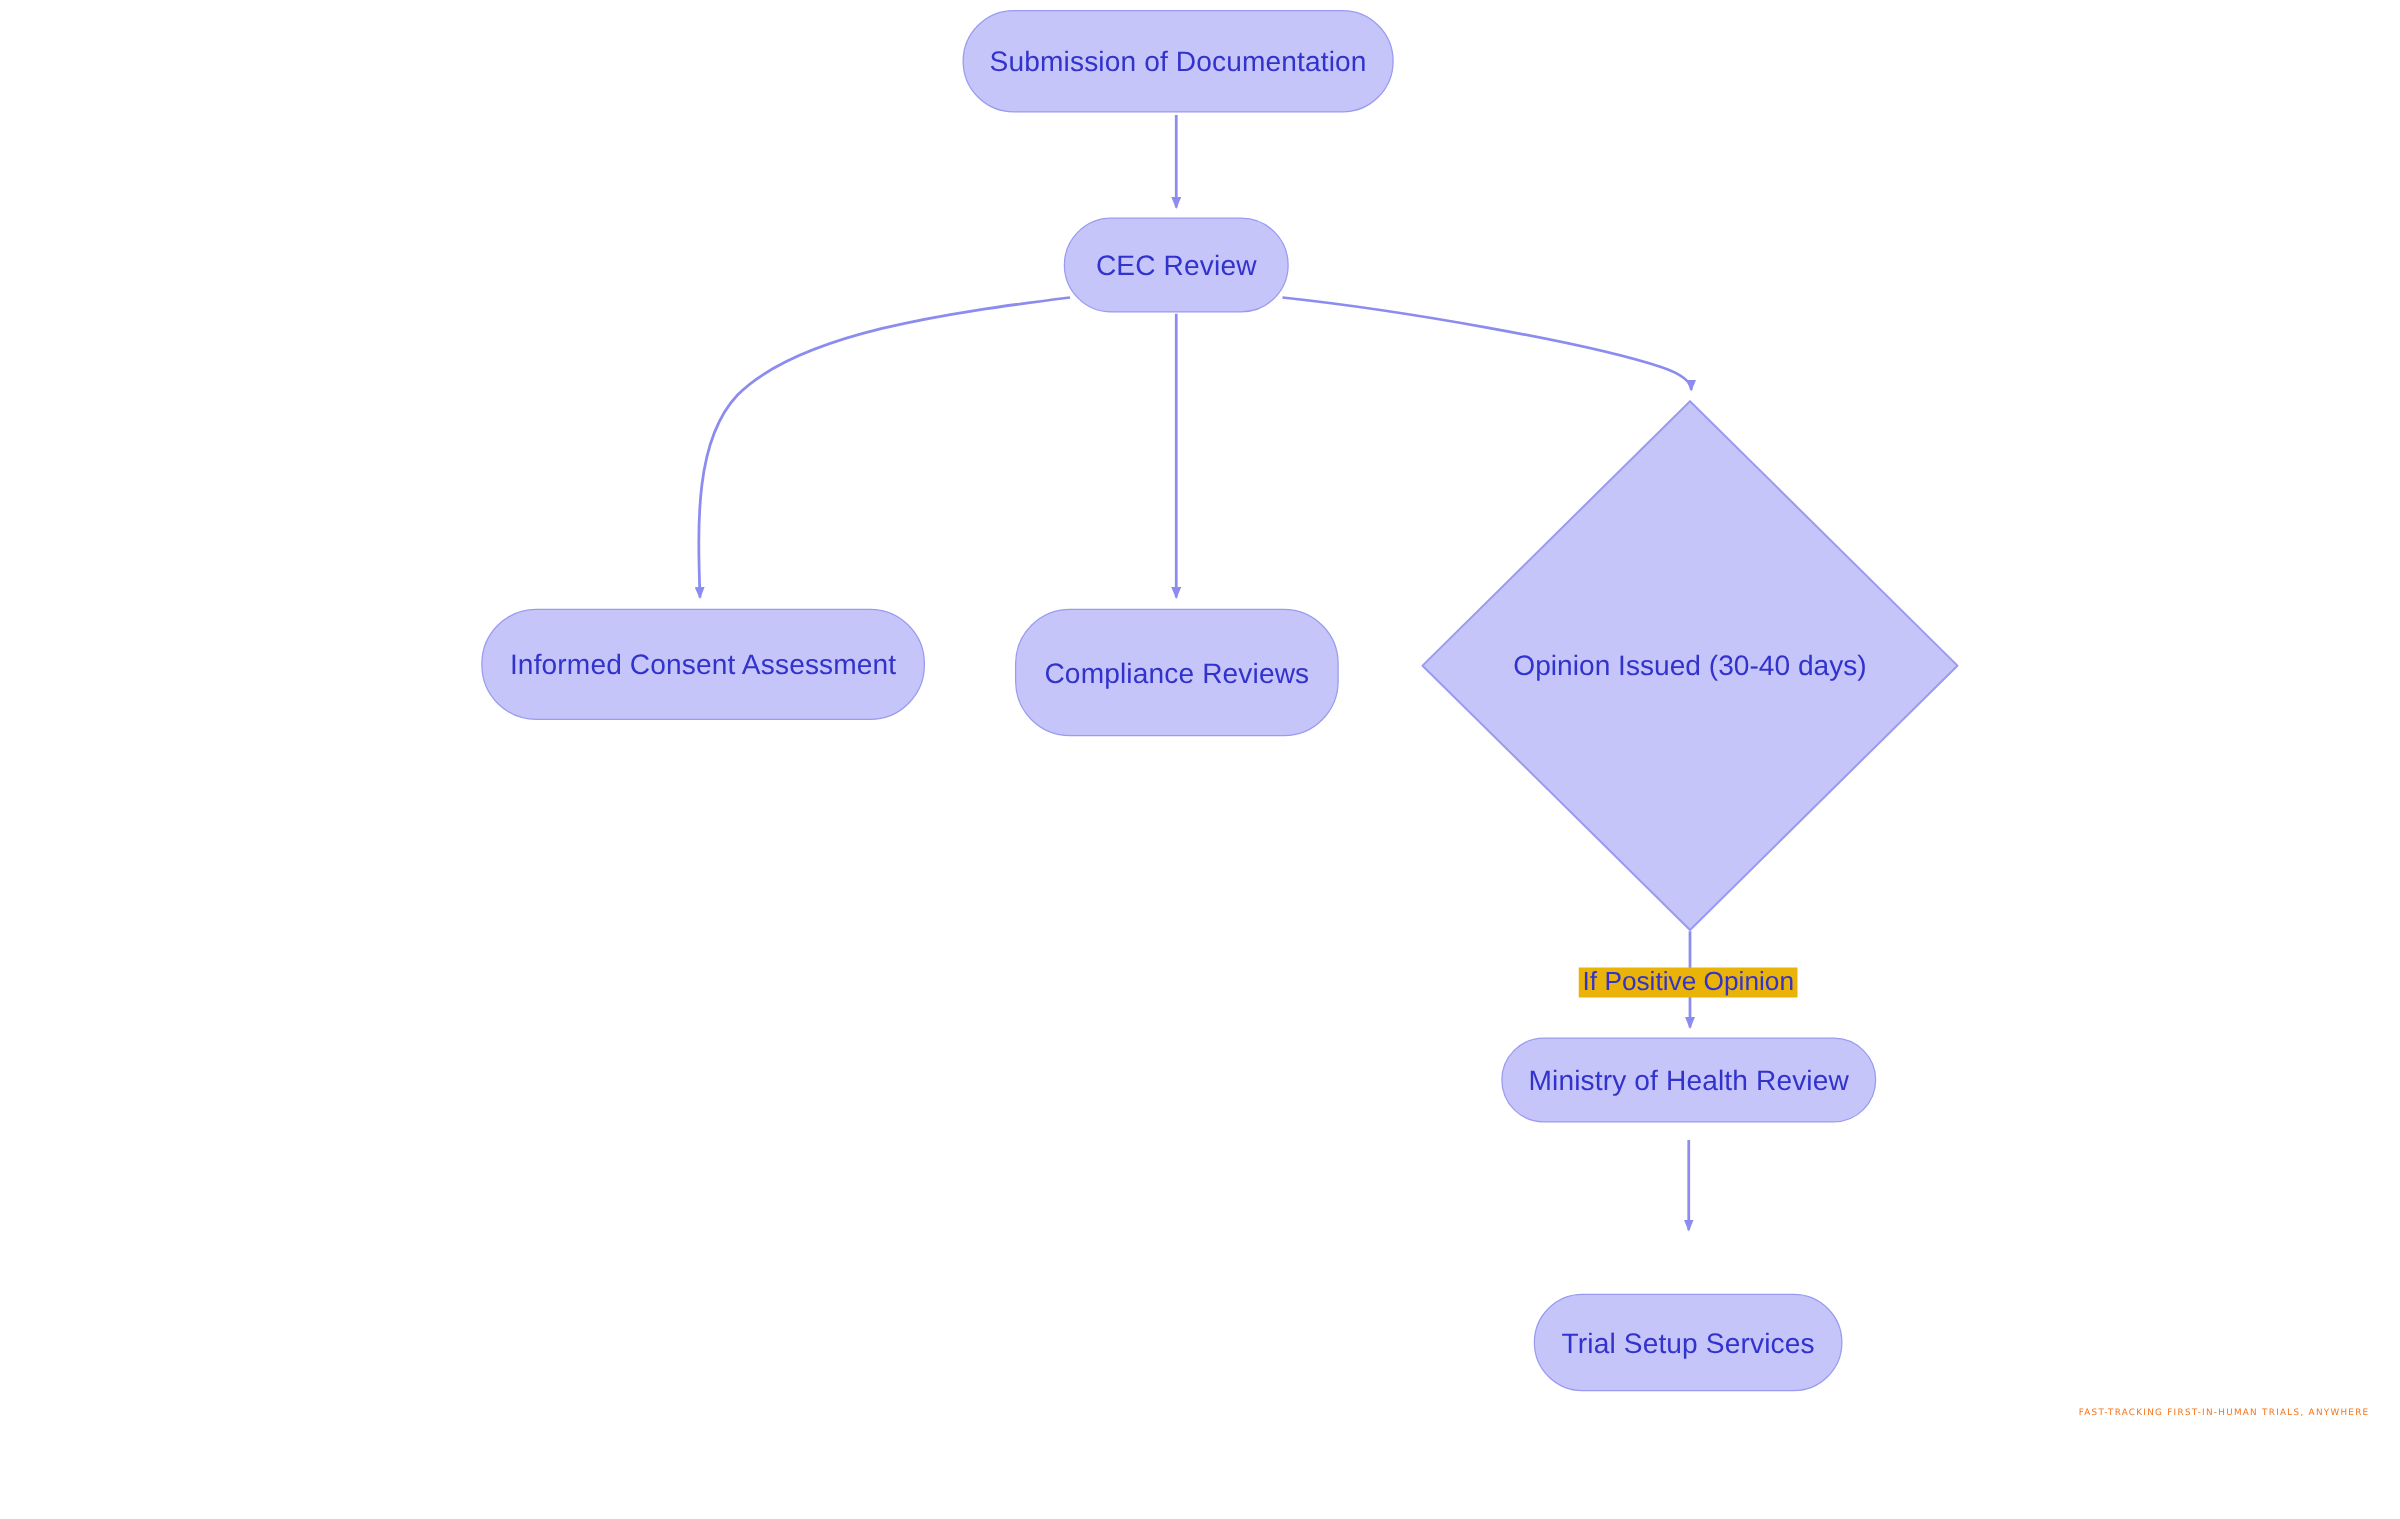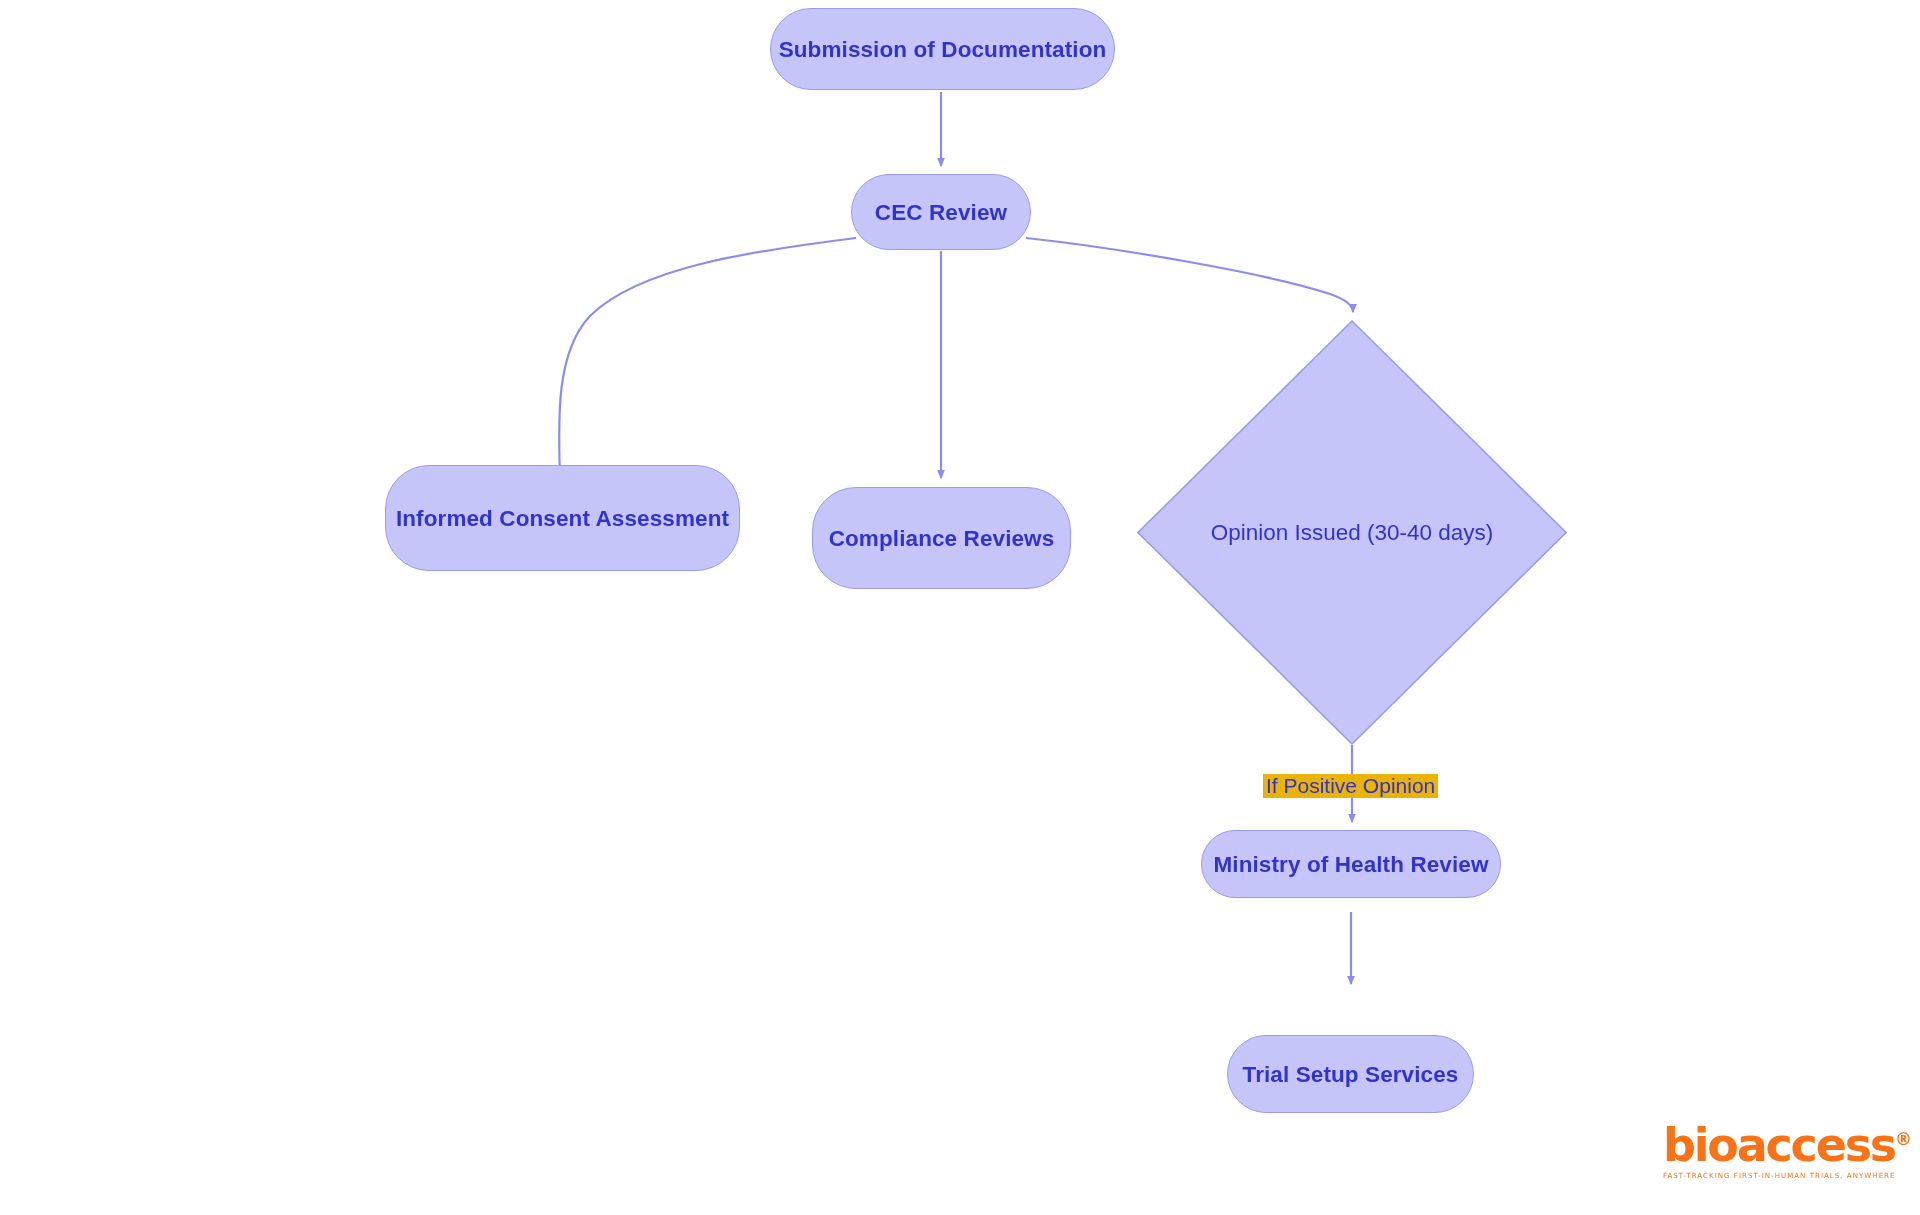--- a/index.html
+++ b/index.html
@@ -32,27 +32,27 @@
     border: 1.4px solid #9a9af0;
     border-radius: 44px;
     display: flex;
     align-items: center;
     justify-content: center;
     color: #3232cc;
     font-size: 22.5px;
     letter-spacing: 0.1px;
     line-height: 1.2;
     white-space: nowrap;
-    font-weight: 700;
+    font-weight: 400;
   }
 
   
   #node-submission        { left: 770px;  top: 8px;    width: 345px; height: 82px; }
   #node-cec-review        { left: 851px;  top: 174px;  width: 180px; height: 76px; border-radius: 38px; }
-  #node-informed-consent  { left: 385px;  top: 465px;  width: 355px; height: 106px; }
+  #node-informed-consent  { left: 385px;  top: 487px;  width: 355px; height: 89px; }
   #node-compliance        { left: 812px;  top: 487px;  width: 259px; height: 102px; }
   #node-ministry          { left: 1201px; top: 830px;  width: 300px; height: 68px; }
   #node-trial-setup       { left: 1227px; top: 992px;  width: 247px; height: 78px; margin-top: 43px; }
 
   
   #node-opinion {
     position: absolute;
     left: 1137px;
     top: 320px;
     width: 430px;
@@ -177,15 +177,14 @@
 
 <div class="node" id="node-ministry">
   <span>Ministry of Health Review</span>
 </div>
 
 <div class="node" id="node-trial-setup">
   <span>Trial Setup Services</span>
 </div>
 
 <div id="brand-logo">
-  <span class="logo-word"><span>bioaccess</span><span class="logo-reg">®</span></span>
   <span class="logo-tagline">FAST-TRACKING FIRST-IN-HUMAN TRIALS, ANYWHERE</span>
 </div>
 
 </body></html>

